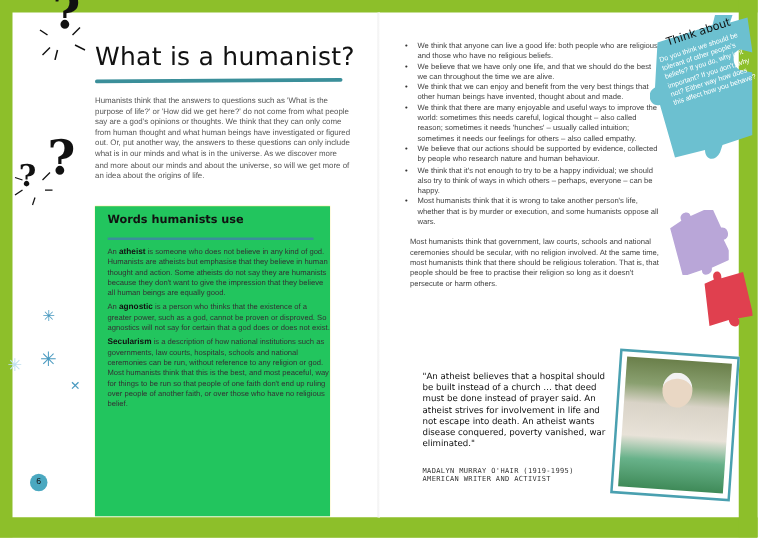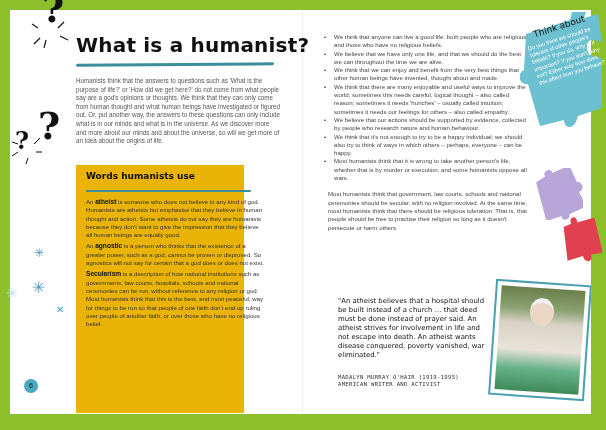--- a/index.html
+++ b/index.html
@@ -6,26 +6,26 @@
   html, body { width: 606px; height: 430px; overflow: hidden; background: #8dbf2a; }
   body { position: relative; font-family: "Liberation Sans", sans-serif; color: #333; }
 
   .spread { position: absolute; left: 10px; top: 10px; width: 596px; height: 404px; background: #ffffff; }
   .green-left { position: absolute; left: 0; top: 0; width: 10px; height: 430px; background: #8dbf2a; }
   .green-top { position: absolute; left: 0; top: 0; width: 606px; height: 10px; background: #8dbf2a; }
   .green-bottom { position: absolute; left: 0; top: 414px; width: 606px; height: 16px; background: #8dbf2a; }
   .green-right { position: absolute; left: 591px; top: 0; width: 15px; height: 430px; background: #8dbf2a; }
   .gutter { position: absolute; left: 302px; top: 10px; width: 2px; height: 404px; background: linear-gradient(to right, #eeeeee, #ffffff); }
 
-  .title { position: absolute; left: 76px; top: 33px; font-family: "DejaVu Sans", sans-serif; font-size: 20px; font-weight: bold; color: #111; letter-spacing: 0.2px; text-align: right; }
+  .title { position: absolute; left: 76px; top: 33px; font-family: "DejaVu Sans", sans-serif; font-size: 20px; font-weight: normal; color: #111; letter-spacing: 0.2px; text-align: right; }
   .title-underline { position: absolute; left: 76px; top: 63px; width: 198px; height: 3px; background: #3b8f9a; border-radius: 2px; transform: rotate(-0.4deg); }
 
   .intro { position: absolute; left: 76px; top: 77px; width: 205px; font-size: 6.3px; line-height: 8.6px; color: #555; }
 
-  .words-box { position: absolute; left: 76px; top: 165px; width: 168px; height: 248px; background: #eab308; box-shadow: 0 0 1px #f5e96a; }
+  .words-box { position: absolute; left: 76px; top: 165px; width: 188px; height: 248px; background: #22c55e; box-shadow: 0 0 1px #f5e96a; }
   .words-title { position: absolute; left: 10px; top: 6px; font-family: "DejaVu Sans", sans-serif; font-size: 9px; color: #111; }
   .words-underline { position: absolute; left: 10px; top: 25px; width: 165px; height: 2px; background: #3b8f9a; border-radius: 1px; }
   .words-text { position: absolute; left: 10px; top: 33px; width: 178px; font-size: 6.1px; line-height: 8.3px; color: #333; }
   .words-text p { margin-bottom: 3px; }
   .words-text b { color: #111; font-size: 6.6px; }
 
   .right-col { position: absolute; left: 328px; top: 33px; width: 200px; font-size: 6.1px; line-height: 8.3px; color: #444; }
   .right-col ul { list-style: none; }
   .right-col li { position: relative; padding-left: 6px; margin-bottom: 0px; }
   .right-col li::before { content: "•"; position: absolute; left: -4px; top: 0; color: #333; }

